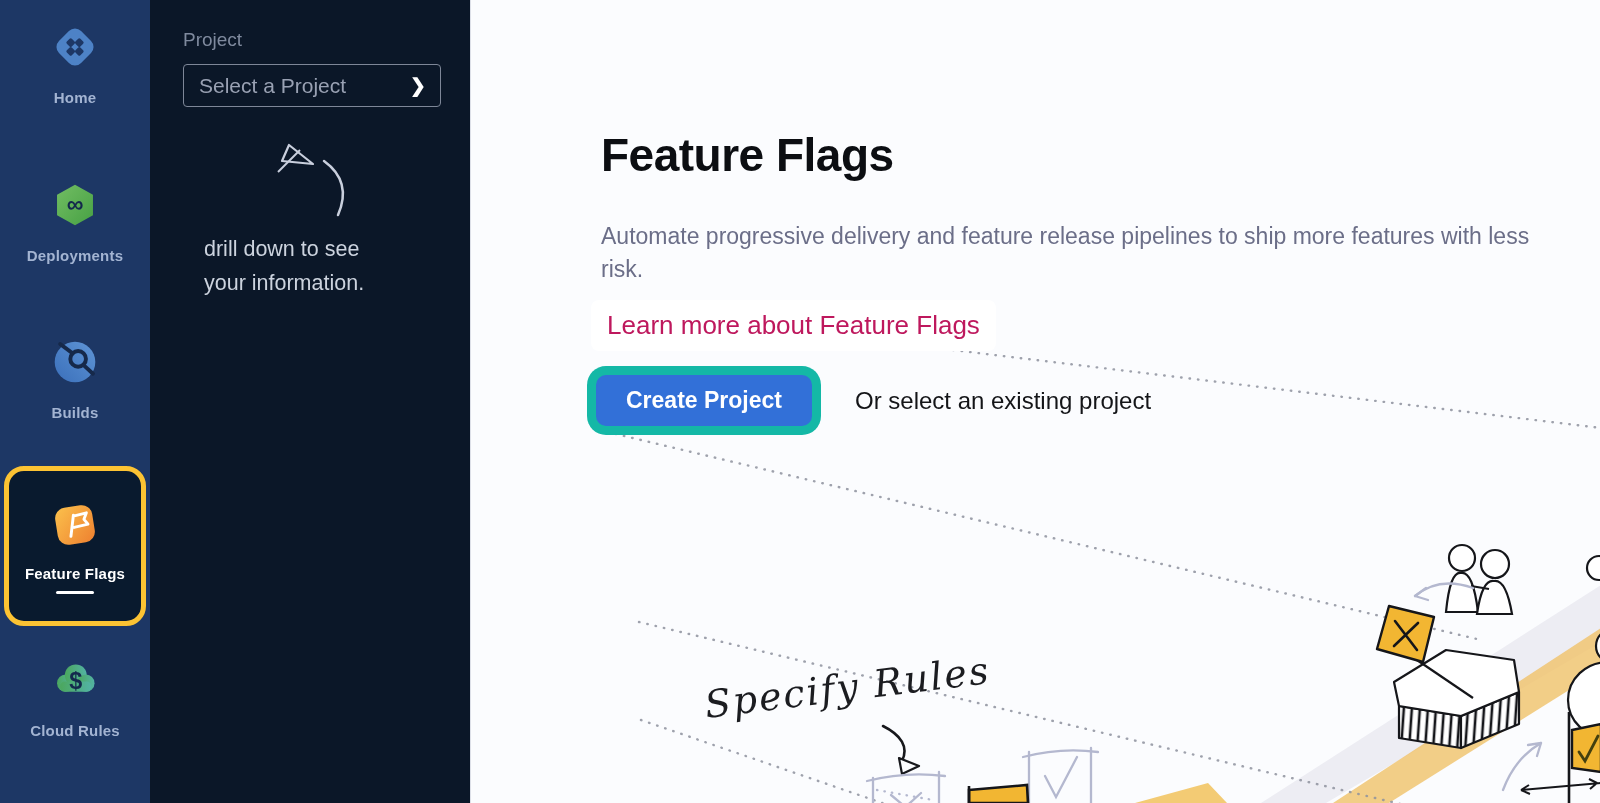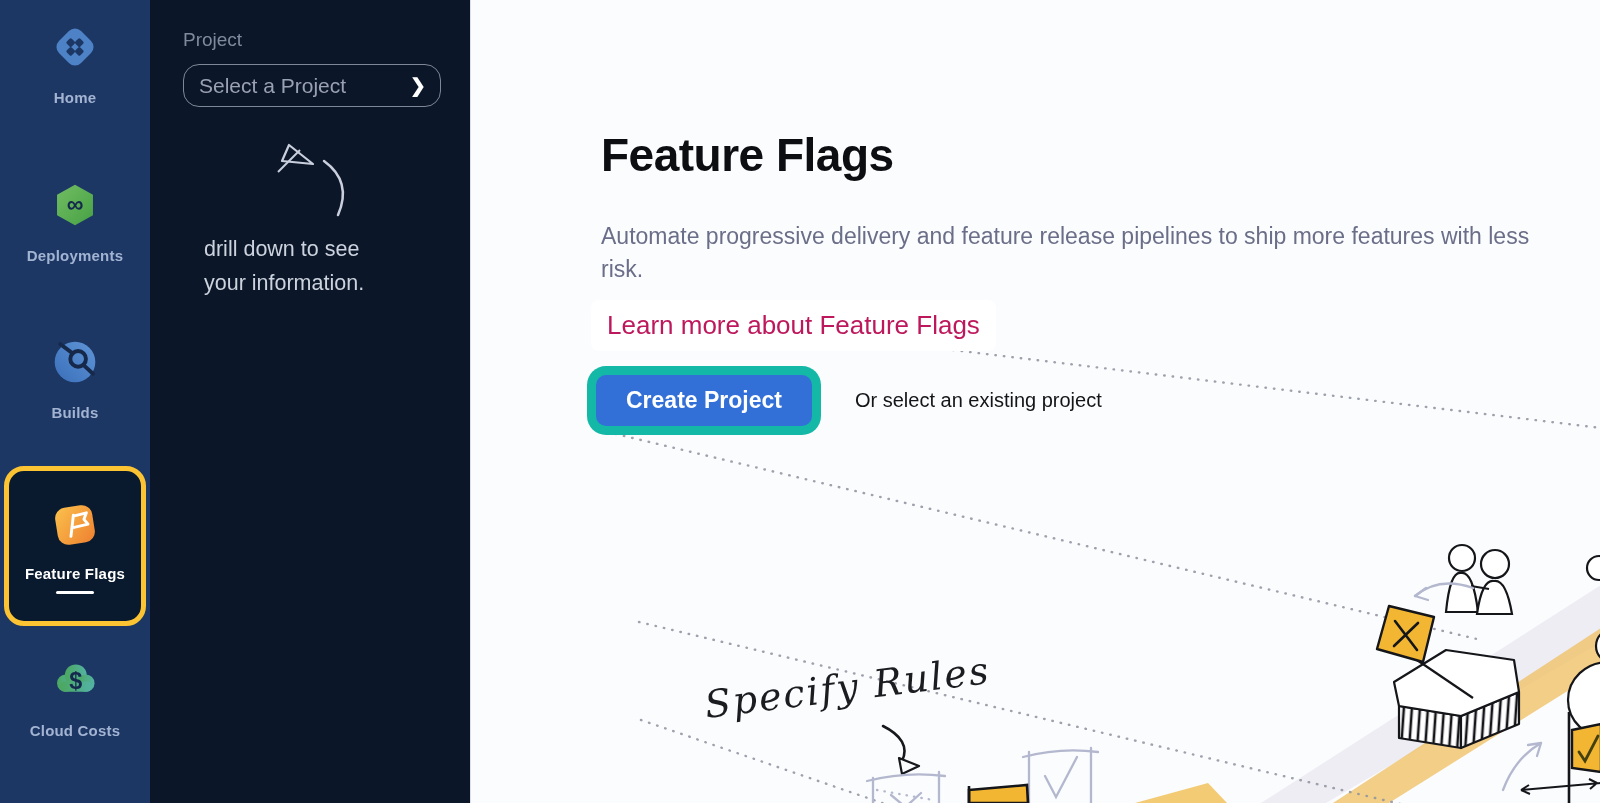--- a/index.html
+++ b/index.html
@@ -21,21 +21,21 @@
                     justify-content:center; cursor:pointer; }
   .nav-active-box .icn { width:52px; height:52px; margin-bottom:14px; }
   .nav-active-box .nav-label { color:#ffffff; font-weight:700; }
   .nav-underline { width:38px; height:3px; background:#ffffff; border-radius:2px; margin-top:9px; }
 
   
   .panel { position:absolute; left:150px; top:0; width:320px; height:803px;
            background:#0b1728; z-index:2; }
   .panel-label { position:absolute; left:33px; top:29px; font-size:19px; color:#7f8a9e; }
   .project-select { position:absolute; left:33px; top:64px; width:258px; height:43px;
-                    background:transparent; border:1.5px solid #7e8798; border-radius:16px;
+                    background:transparent; border:1.5px solid #7e8798; border-radius:4px;
                     display:flex; align-items:center; justify-content:space-between;
                     padding:0 14px 0 15px; cursor:pointer; }
   .project-select .sel-text { font-size:21px; color:#99a1b3; }
   .project-select .chev { color:#ffffff; font-size:19px; font-weight:700; }
   .panel-hint { position:absolute; left:54px; top:232px; font-size:21.5px; line-height:34px;
                 color:#ccd3de; }
   .panel-arrow { position:absolute; left:0; top:0; pointer-events:none; }
 
   
   .main { position:absolute; left:470px; top:0; width:1130px; height:803px;
@@ -50,21 +50,21 @@
                line-height:33px; color:#6b6e88; z-index:1; }
   .learn-link-plate { position:absolute; left:120px; top:300px; background:#ffffff;
                       border-radius:8px; padding:10px 16px; z-index:1; }
   .learn-link { font-size:26px; color:#be185d; cursor:pointer; text-decoration:none; }
   .cta-row { position:absolute; left:116px; top:366px; display:flex; align-items:center;
              gap:34px; z-index:1; }
   .btn-glow { background:#14b8a6; padding:9px; border-radius:19px; }
   .create-btn { background:#3270d8; color:#ffffff; border:none; border-radius:10px;
                 padding:12px 30px; font-size:23px; font-weight:700;
                 font-family:"Liberation Sans", sans-serif; cursor:pointer; }
-  .or-text { font-size:20px; color:#141518; }
+  .or-text { font-size:24px; color:#141518; }
 </style>
 </head>
 <body>
 
 <nav class="iconbar">
 
   <div class="nav-item nav-home">
     <svg class="icn" viewBox="0 0 64 64">
       <rect x="12" y="12" width="40" height="40" rx="11" fill="#4d82c6" transform="rotate(45 32 32)"></rect>
       <rect x="22" y="22" width="9" height="9" rx="2" fill="#1d3765" transform="rotate(45 26.5 26.5)"></rect>
@@ -127,21 +127,21 @@
         <stop offset="0" stop-color="#4ba75e"></stop>
             <stop offset="1" stop-color="#53b3a4"></stop>
           </linearGradient>
         </defs>
       <circle cx="20" cy="36" r="11" fill="url(#gTeal)"></circle>
       <circle cx="33" cy="26" r="14" fill="url(#gTeal)"></circle>
       <circle cx="46" cy="36" r="11" fill="url(#gTeal)"></circle>
       <rect x="13" y="34" width="40" height="13" rx="6" fill="url(#gTeal)"></rect>
       <text x="33" y="44" text-anchor="middle" font-size="30" font-weight="bold" fill="#14294d">$</text>
     </svg>
-    <span class="nav-label">Cloud Costs</span>
+    <span class="nav-label">Cloud Rules</span>
   </div>
 </nav>
 
 <aside class="panel">
   <div class="panel-label">Project</div>
 
   <div class="project-select">
     <span class="sel-text">Select a Project</span>
     <span class="chev">❯</span>
   </div>

